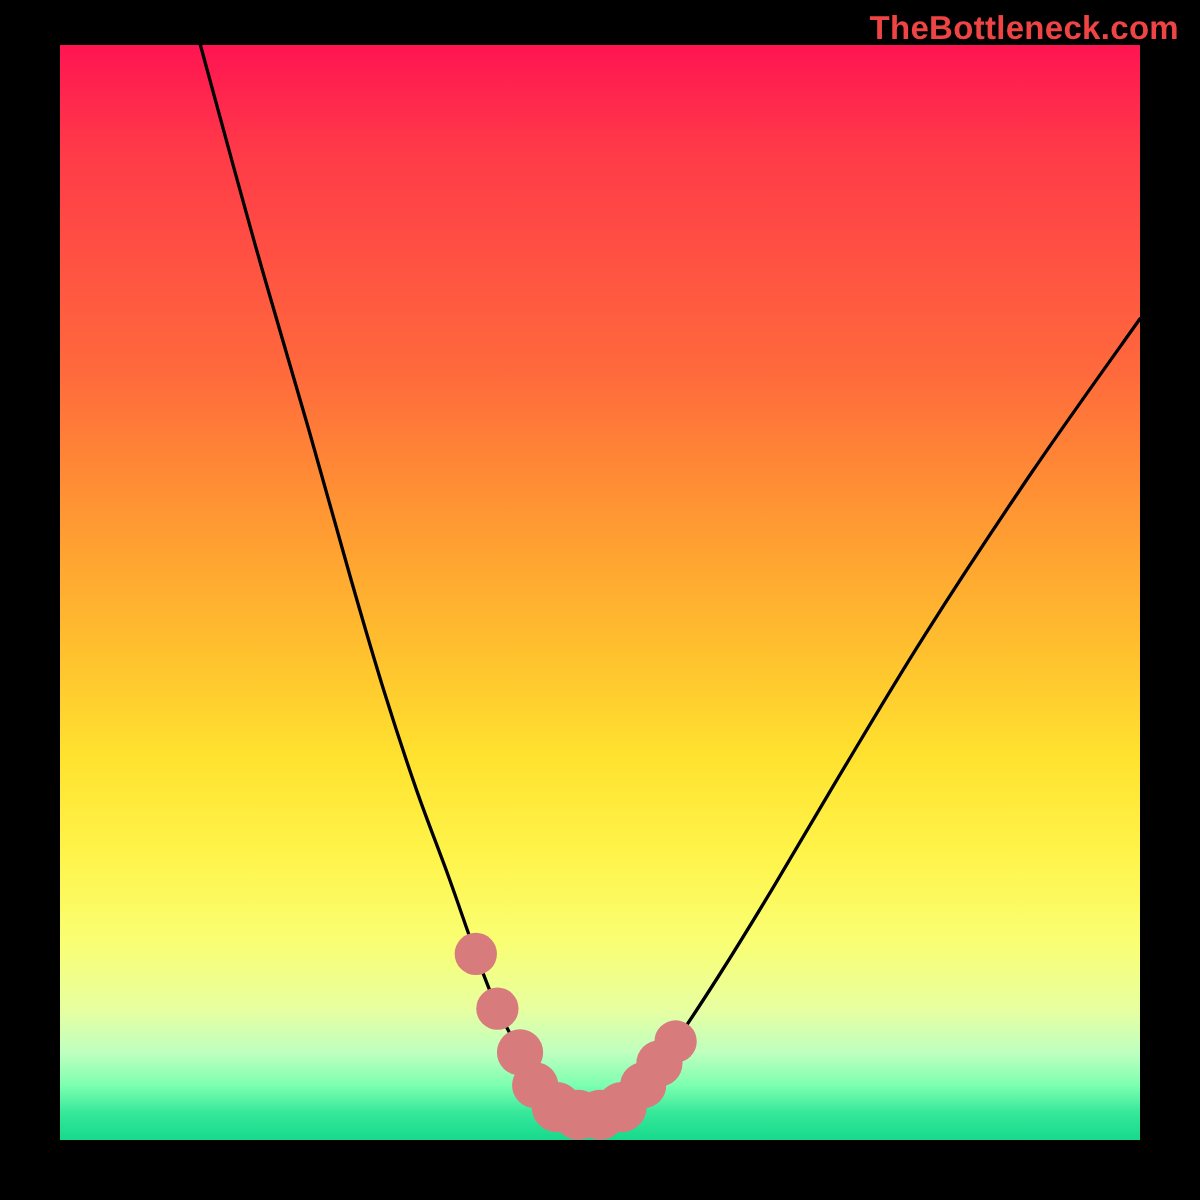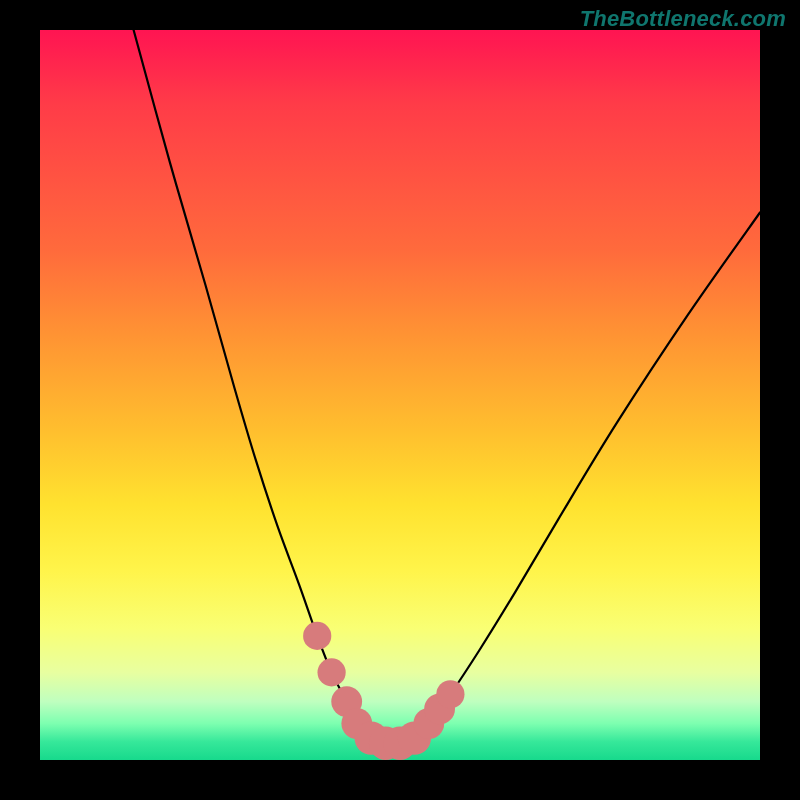--- a/index.html
+++ b/index.html
@@ -18,23 +18,22 @@
     height: 800px;
     background: #000;
   }
   .watermark {
     position: absolute;
     top: 6px;
     right: 14px;
     font-family: Arial, Helvetica, sans-serif;
     font-size: 22px;
     font-weight: 600;
-    color: #0f766e;
+    color: #ef4444;
     letter-spacing: 0.2px;
-    font-style: italic;
   }
   .plot-area {
     position: absolute;
     left: 40px;
     top: 30px;
     width: 720px;
     height: 730px;
     
     background: linear-gradient(
       to bottom,

